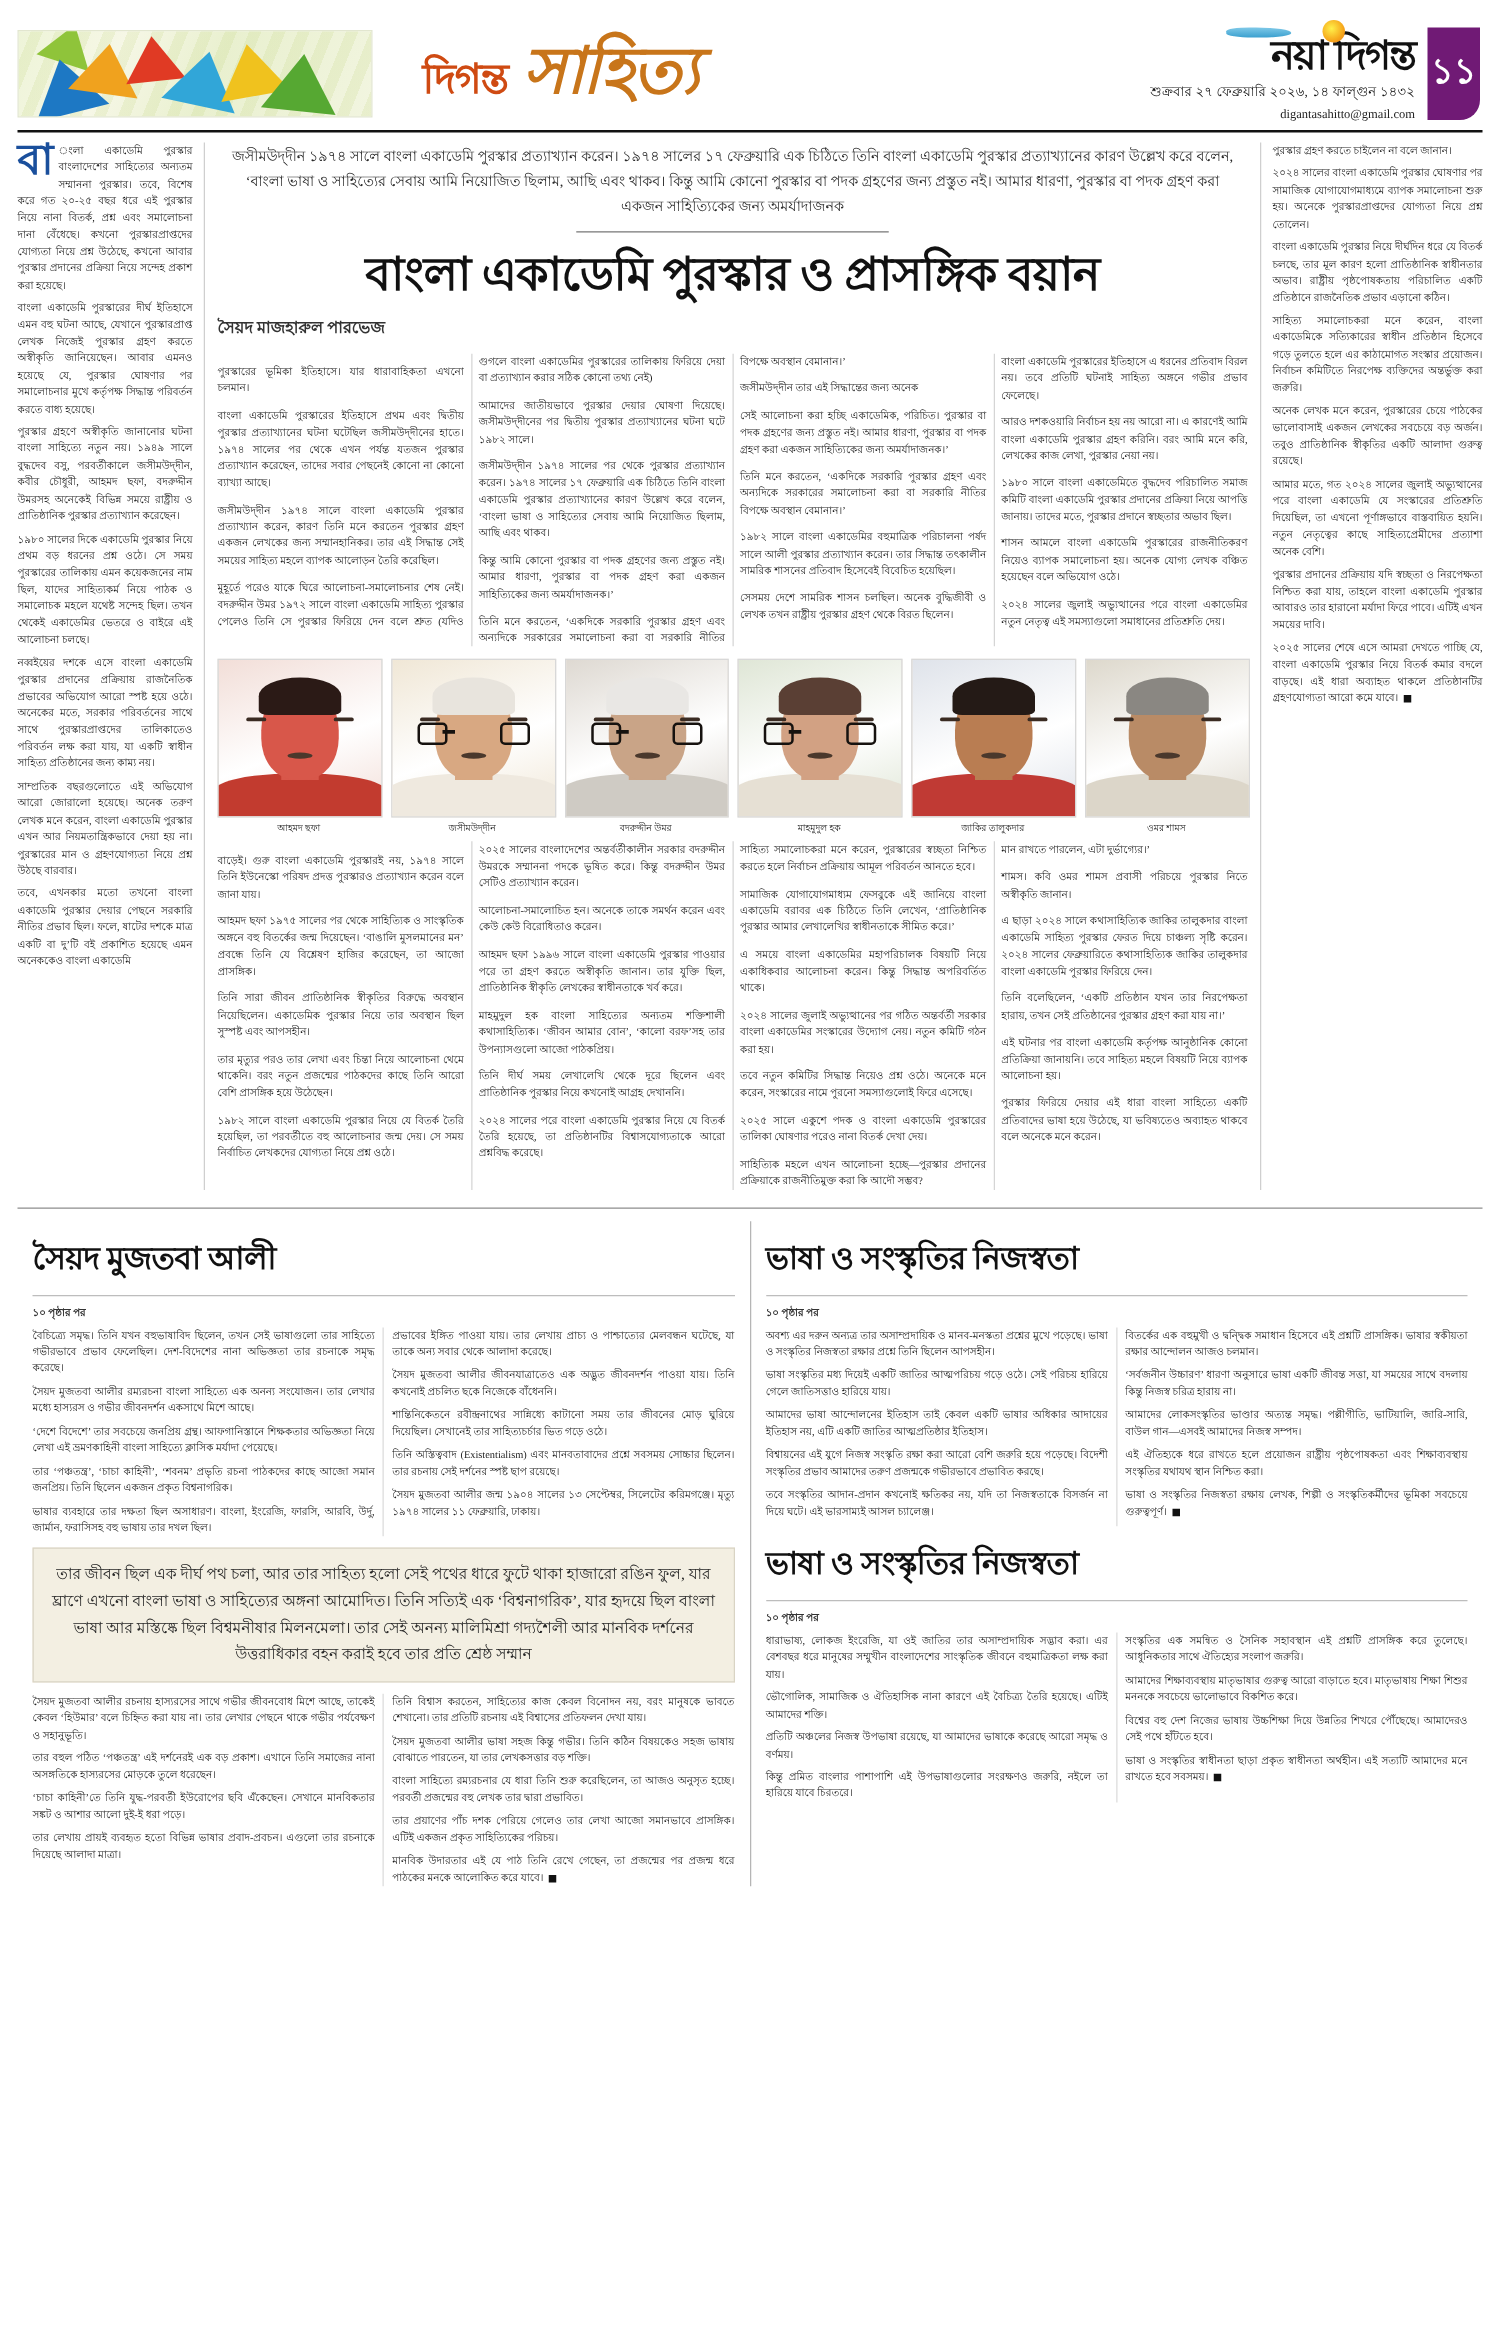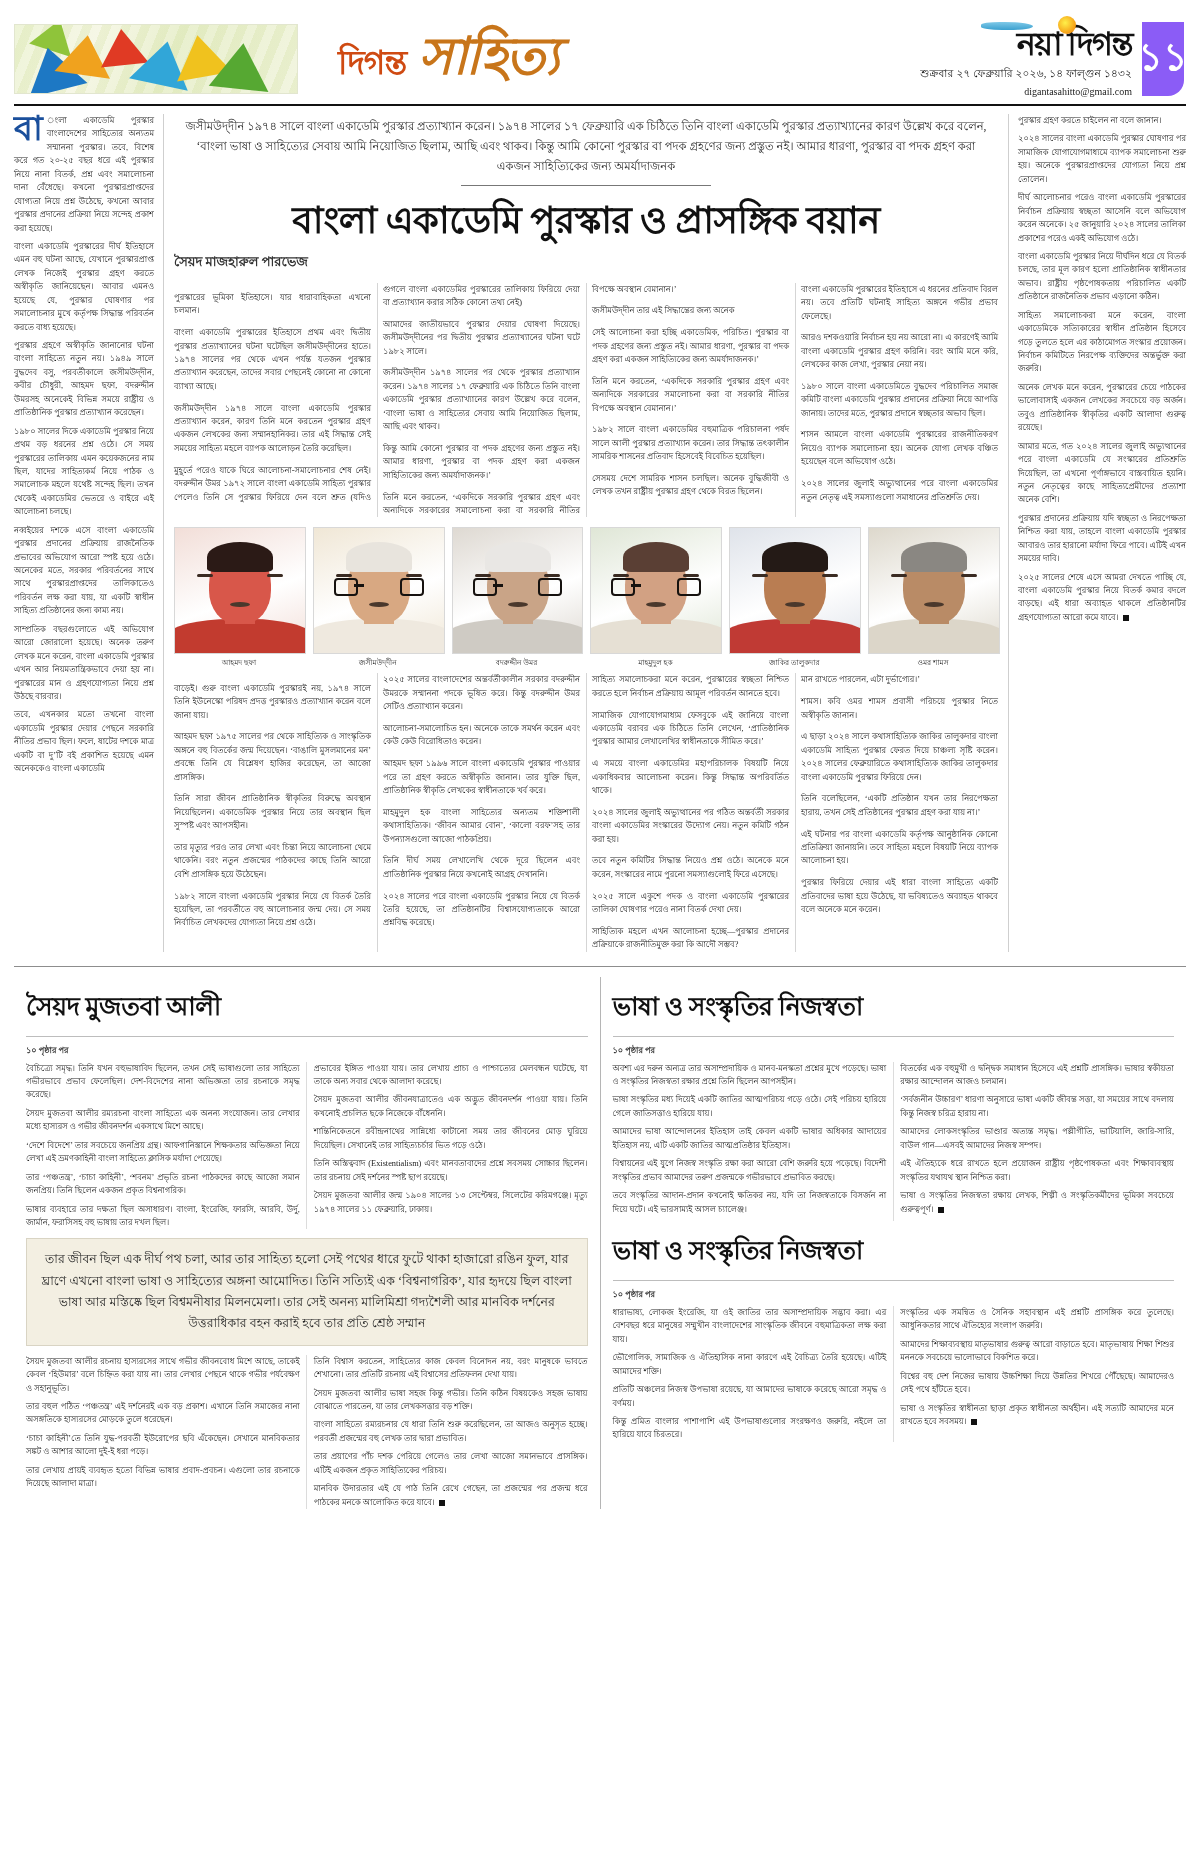--- a/index.html
+++ b/index.html
@@ -41,22 +41,22 @@
   .nd-block{text-align:right;padding-top:6px;}
   .nd-logo{position:relative;display:inline-block;}
   .nd-title{font-size:32px;font-weight:bold;letter-spacing:-1.5px;color:#111;line-height:1;margin-left:40px;}
   .nd-sun{position:absolute;right:56px;top:-12px;width:18px;height:18px;border-radius:50%;
     background:radial-gradient(circle at 40% 38%,#fff04a 0%,#f6a81c 60%,#ef7a12 100%);}
   .nd-wave{position:absolute;left:4px;top:-6px;width:52px;height:8px;
     background:linear-gradient(#7fc9e8,#3ba0cf);border-radius:40% 60% 50% 45%;}
   .nd-date{font-size:10.5px;margin-top:6px;color:#151515;letter-spacing:.2px;}
   .nd-mail{font-size:10px;margin-top:3px;color:#222;font-family:"Liberation Serif",serif;}
   .pageno-box{
-    width:42px;height:74px;margin-left:10px;background:#8b5cf6;color:#fff;
-    display:flex;align-items:center;justify-content:center;font-size:38px;font-weight:bold;
+    width:42px;height:74px;margin-left:10px;background:#701a75;color:#fff;
+    display:flex;align-items:center;justify-content:center;font-size:28px;font-weight:bold;
     border-bottom-right-radius:16px;
   }
 
   .rule-top{height:2px;background:#111;margin:4px 0 0;}
 
   
   .lead-grid{display:grid;grid-template-columns:150px 1fr 178px;gap:0;margin-top:8px;}
   .col-left{padding-right:9px;border-right:1px solid #cfcfcf;}
   .col-center{padding:0 10px;}
   .col-right{padding-left:9px;border-left:1px solid #cfcfcf;}
@@ -315,21 +315,20 @@
           <p class="bodytext">তিনি বলেছিলেন, ‘একটি প্রতিষ্ঠান যখন তার নিরপেক্ষতা হারায়, তখন সেই প্রতিষ্ঠানের পুরস্কার গ্রহণ করা যায় না।’</p>
           <p class="bodytext">এই ঘটনার পর বাংলা একাডেমি কর্তৃপক্ষ আনুষ্ঠানিক কোনো প্রতিক্রিয়া জানায়নি। তবে সাহিত্য মহলে বিষয়টি নিয়ে ব্যাপক আলোচনা হয়।</p>
           <p class="bodytext">পুরস্কার ফিরিয়ে দেয়ার এই ধারা বাংলা সাহিত্যে একটি প্রতিবাদের ভাষা হয়ে উঠেছে, যা ভবিষ্যতেও অব্যাহত থাকবে বলে অনেকে মনে করেন।</p>
         </div>
     </div>
 
     <div class="col-right">
       <div class="bodytext" id="right-col-body">
           <p>পুরস্কার গ্রহণ করতে চাইলেন না বলে জানান।</p>
           <p>২০২৪ সালের বাংলা একাডেমি পুরস্কার ঘোষণার পর সামাজিক যোগাযোগমাধ্যমে ব্যাপক সমালোচনা শুরু হয়। অনেকে পুরস্কারপ্রাপ্তদের যোগ্যতা নিয়ে প্রশ্ন তোলেন।</p>
-          <p>দীর্ঘ আলোচনার পরেও বাংলা একাডেমি পুরস্কারের নির্বাচন প্রক্রিয়ায় স্বচ্ছতা আসেনি বলে অভিযোগ করেন অনেকে। ২৫ জানুয়ারি ২০২৪ সালের তালিকা প্রকাশের পরেও একই অভিযোগ ওঠে।</p>
           <p>বাংলা একাডেমি পুরস্কার নিয়ে দীর্ঘদিন ধরে যে বিতর্ক চলছে, তার মূল কারণ হলো প্রাতিষ্ঠানিক স্বাধীনতার অভাব। রাষ্ট্রীয় পৃষ্ঠপোষকতায় পরিচালিত একটি প্রতিষ্ঠানে রাজনৈতিক প্রভাব এড়ানো কঠিন।</p>
           <p>সাহিত্য সমালোচকরা মনে করেন, বাংলা একাডেমিকে সত্যিকারের স্বাধীন প্রতিষ্ঠান হিসেবে গড়ে তুলতে হলে এর কাঠামোগত সংস্কার প্রয়োজন। নির্বাচন কমিটিতে নিরপেক্ষ ব্যক্তিদের অন্তর্ভুক্ত করা জরুরি।</p>
           <p>অনেক লেখক মনে করেন, পুরস্কারের চেয়ে পাঠকের ভালোবাসাই একজন লেখকের সবচেয়ে বড় অর্জন। তবুও প্রাতিষ্ঠানিক স্বীকৃতির একটি আলাদা গুরুত্ব রয়েছে।</p>
           <p>আমার মতে, গত ২০২৪ সালের জুলাই অভ্যুত্থানের পরে বাংলা একাডেমি যে সংস্কারের প্রতিশ্রুতি দিয়েছিল, তা এখনো পূর্ণাঙ্গভাবে বাস্তবায়িত হয়নি। নতুন নেতৃত্বের কাছে সাহিত্যপ্রেমীদের প্রত্যাশা অনেক বেশি।</p>
           <p>পুরস্কার প্রদানের প্রক্রিয়ায় যদি স্বচ্ছতা ও নিরপেক্ষতা নিশ্চিত করা যায়, তাহলে বাংলা একাডেমি পুরস্কার আবারও তার হারানো মর্যাদা ফিরে পাবে। এটিই এখন সময়ের দাবি।</p>
           <p>২০২৫ সালের শেষে এসে আমরা দেখতে পাচ্ছি যে, বাংলা একাডেমি পুরস্কার নিয়ে বিতর্ক কমার বদলে বাড়ছে। এই ধারা অব্যাহত থাকলে প্রতিষ্ঠানটির গ্রহণযোগ্যতা আরো কমে যাবে।<span class="eop"></span></p>
         </div>
     </div>
   </div>
 

